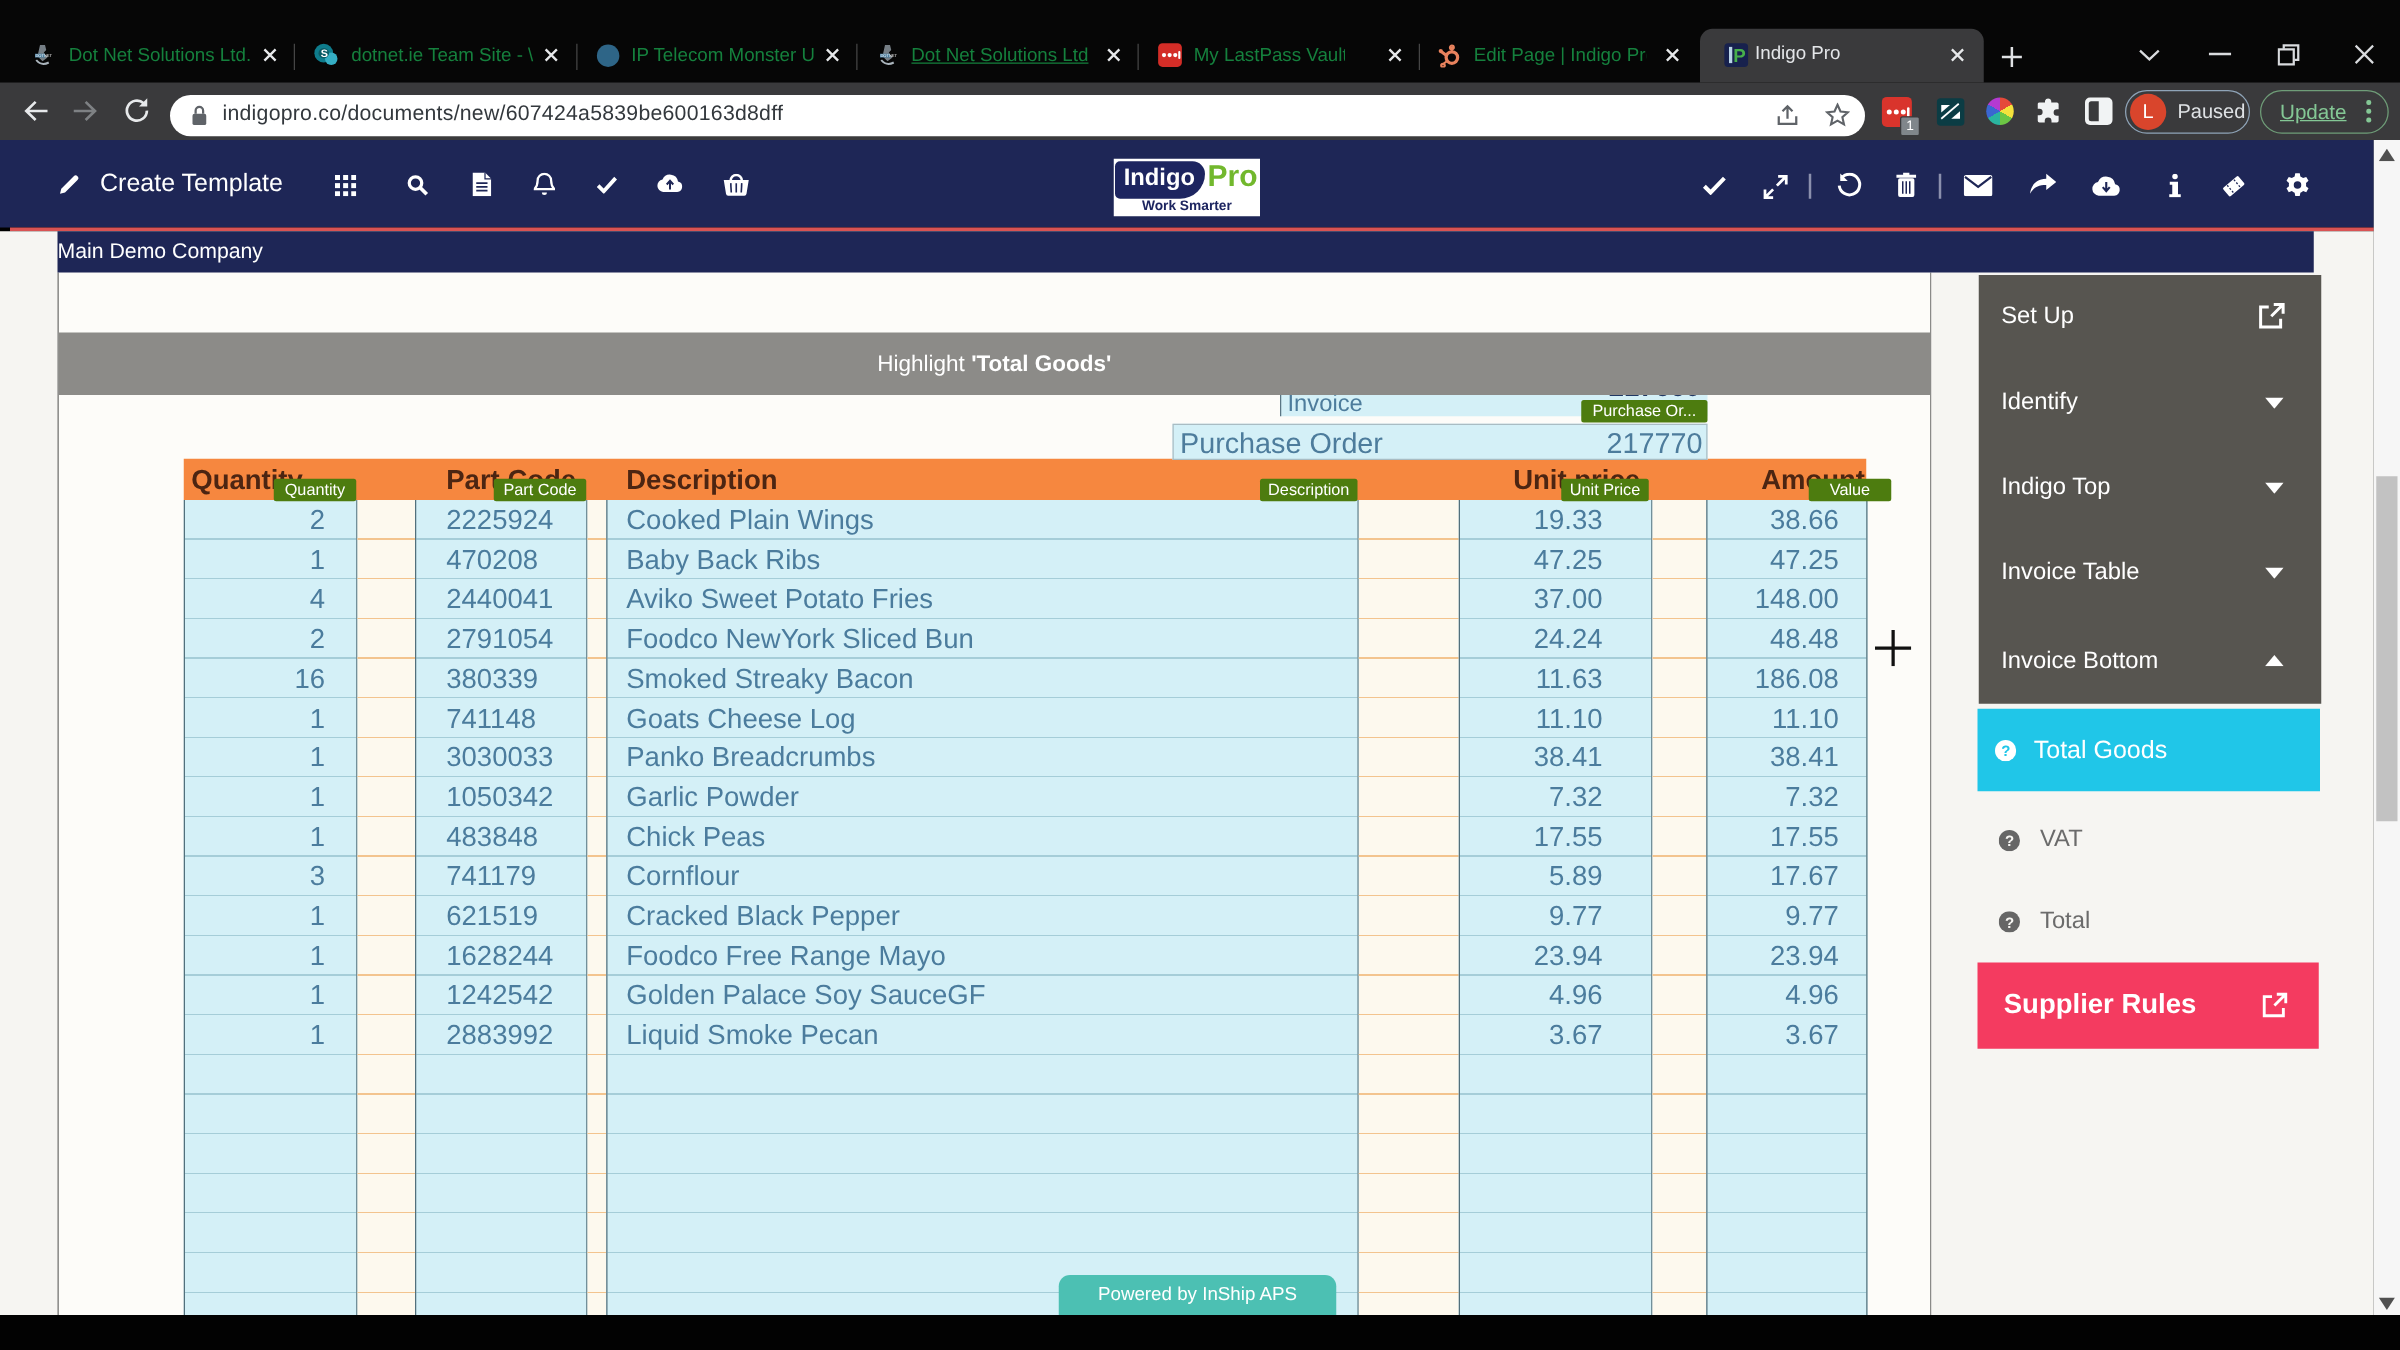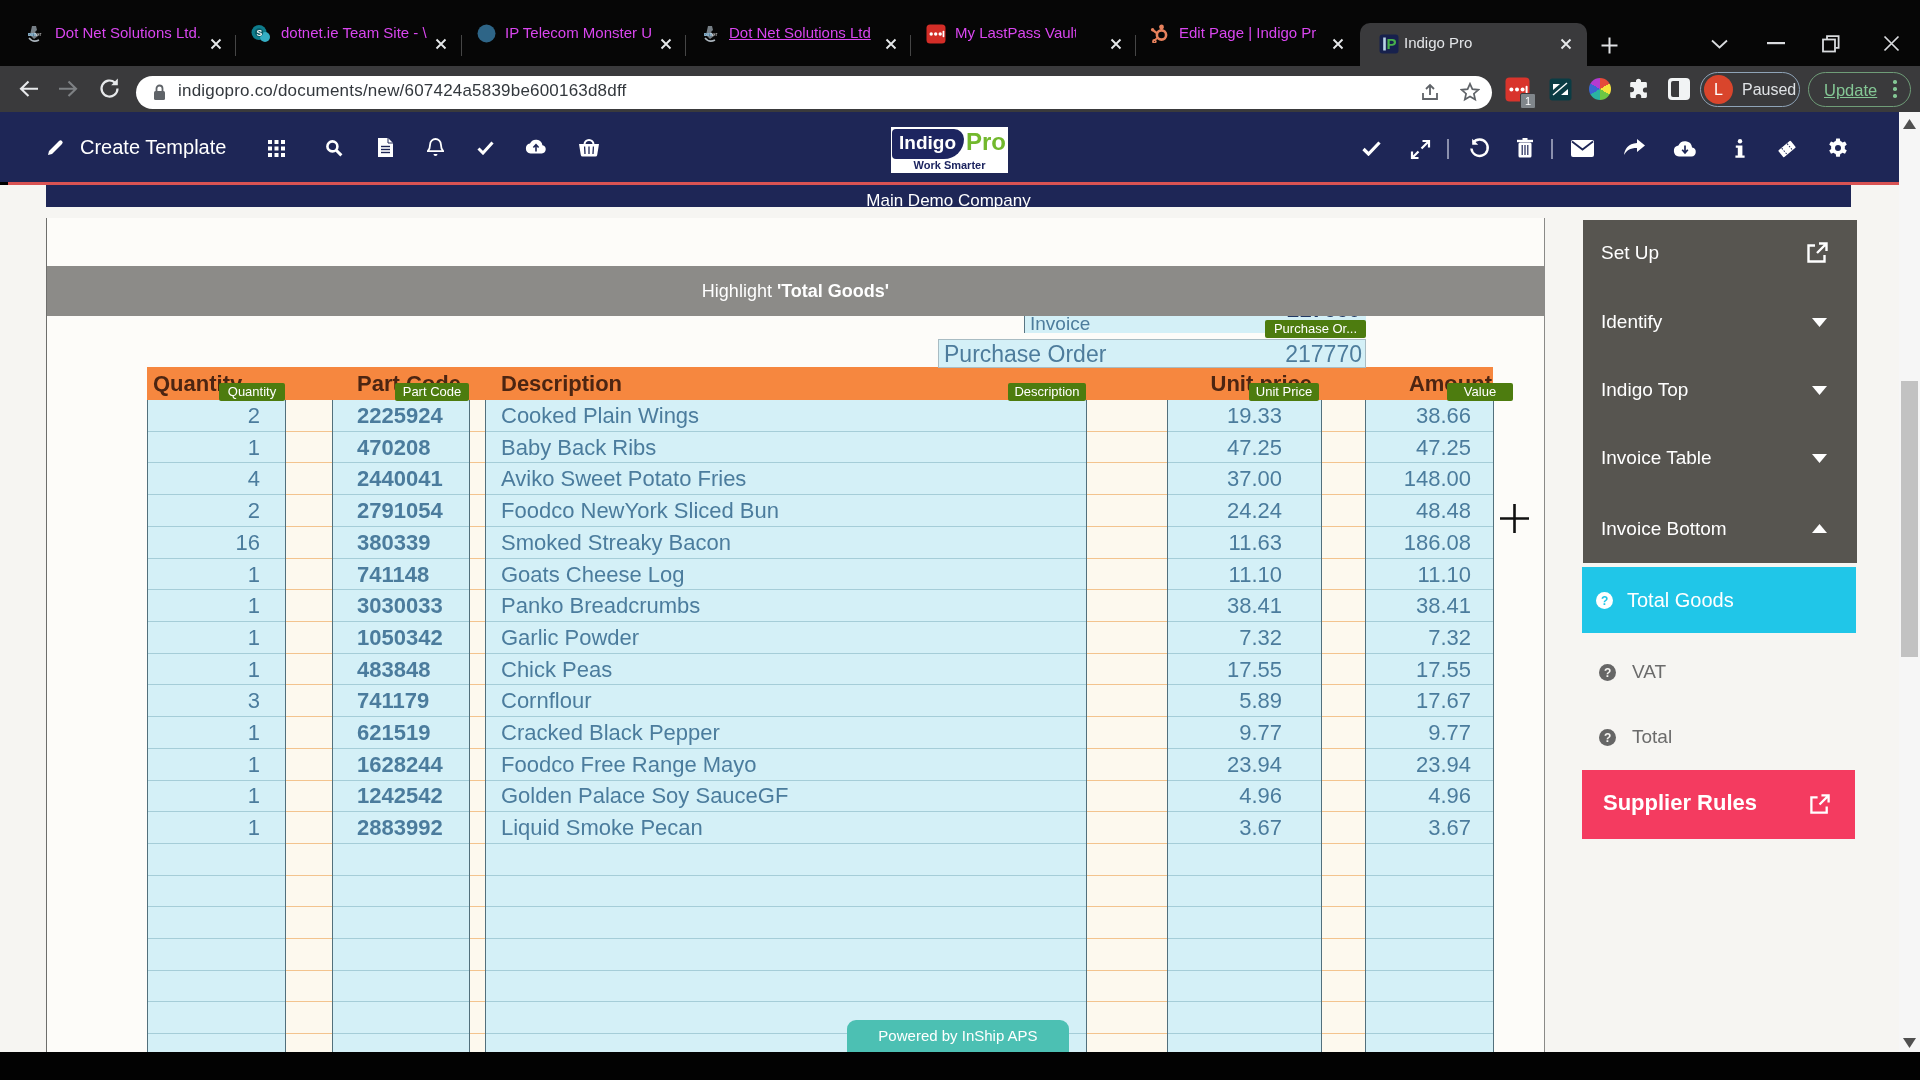--- a/index.html
+++ b/index.html
@@ -3,36 +3,36 @@
 <meta charset="utf-8">
 <style>
   * { margin:0; padding:0; box-sizing:border-box; }
   html,body { width:1920px; height:1080px; overflow:hidden; background:#000;
     font-family:"Liberation Sans", sans-serif; }
   .abs { position:absolute; }
   #stage { position:relative; width:1920px; height:1080px; }
 
   
   #tabbar { position:absolute; left:0; top:0; width:1920px; height:66px; background:#060606; }
-  .tab { position:absolute; top:24px; height:40px; display:flex; color:#d946ef; font-size:15px; }
+  .tab { position:absolute; top:24px; height:40px; display:flex; align-items:center; color:#15803d; font-size:15px; }
   .tab .ttl { white-space:nowrap; overflow:hidden; }
   .tsep { position:absolute; top:35px; width:1px; height:21px; background:#454545; }
   .tclose { position:absolute; top:37px; width:14px; height:14px; }
   .tclose svg { display:block; }
   #activetab { position:absolute; left:1360px; top:23px; width:227px; height:43px;
     background:#3a3a3c; border-radius:10px 10px 0 0; }
   #toolbar { position:absolute; left:0; top:66px; width:1920px; height:46px; background:#3a3a3c; }
   #omnibox { position:absolute; left:136px; top:76px; width:1356px; height:33px; background:#ffffff; border-radius:17px; }
   #urltxt { position:absolute; left:178px; top:81px; font-size:17px; color:#33383d; letter-spacing:0.2px; }
 
   
   #appbar { position:absolute; left:0; top:112px; width:1899px; height:70px; background:#1e2656; }
   #redline { position:absolute; left:8px; top:182px; width:1891px; height:3px; background:#d95353; }
-  #companybar { position:absolute; left:46px; top:185px; width:1805px; height:22px; background:#1e2656;
-     color:#fff; font-size:17px; text-align:center; line-height:32px; z-index:1; }
+  #companybar { position:absolute; left:46px; top:185px; width:1805px; height:33px; background:#1e2656;
+     color:#fff; font-size:17px; line-height:32px; z-index:1; }
   #bg { position:absolute; left:0; top:185px; width:1899px; height:867px; background:#f6f5f2; }
   #page { position:absolute; left:46px; top:218px; width:1499px; height:834px; background:#fdfcf9;
      border-left:1px solid #6e6e6c; border-right:1px solid #8a8a88; }
   #greybar { position:absolute; left:47px; top:266px; width:1497px; height:50px; background:#8c8b88;
      color:#fff; font-size:18px; text-align:center; line-height:50px; z-index:3; }
 
   
   .cyan  { background:#d4f0f7; }
   .badge { position:absolute; height:18px; background:#4d7c0f; color:#fff; font-size:13px;
            line-height:18px; text-align:center; border-radius:2px; z-index:6; }
@@ -42,21 +42,21 @@
           background:
             repeating-linear-gradient(to bottom, rgba(0,0,0,0) 0px, rgba(0,0,0,0) 30.71px, #a5cdd8 30.71px, #a5cdd8 31.71px),
             #d4f0f7;
           overflow:hidden; }
   .gapc { position:absolute; top:400px; height:652px;
           background:
             repeating-linear-gradient(to bottom, rgba(0,0,0,0) 0px, rgba(0,0,0,0) 30.71px, #f3c48e 30.71px, #f3c48e 31.71px),
             #fdf9ee; }
   .cell { height:31.71px; line-height:31.71px; font-size:22px; color:#4b7c9d; white-space:nowrap; }
   .qty { text-align:right; padding-right:25px; }
-  .pc  { text-align:left;  padding-left:24px;font-weight:bold; }
+  .pc  { text-align:left;  padding-left:24px; }
   .ds  { text-align:left;  padding-left:15px; }
   .up  { text-align:right; padding-right:39px; }
   .am  { text-align:right; padding-right:22px; }
 
   
   #panel { position:absolute; left:1583px; top:220px; width:274px; height:343px; background:#575550; }
   .pitem { position:absolute; left:1601px; color:#fff; font-size:19px; }
   #tgitem { position:absolute; left:1582px; top:567px; width:274px; height:66px; background:#20c6e8;
      color:#fff; font-size:20px; line-height:66px; }
   #sritem { position:absolute; left:1582px; top:770px; width:273px; height:69px; background:#f43b60;

